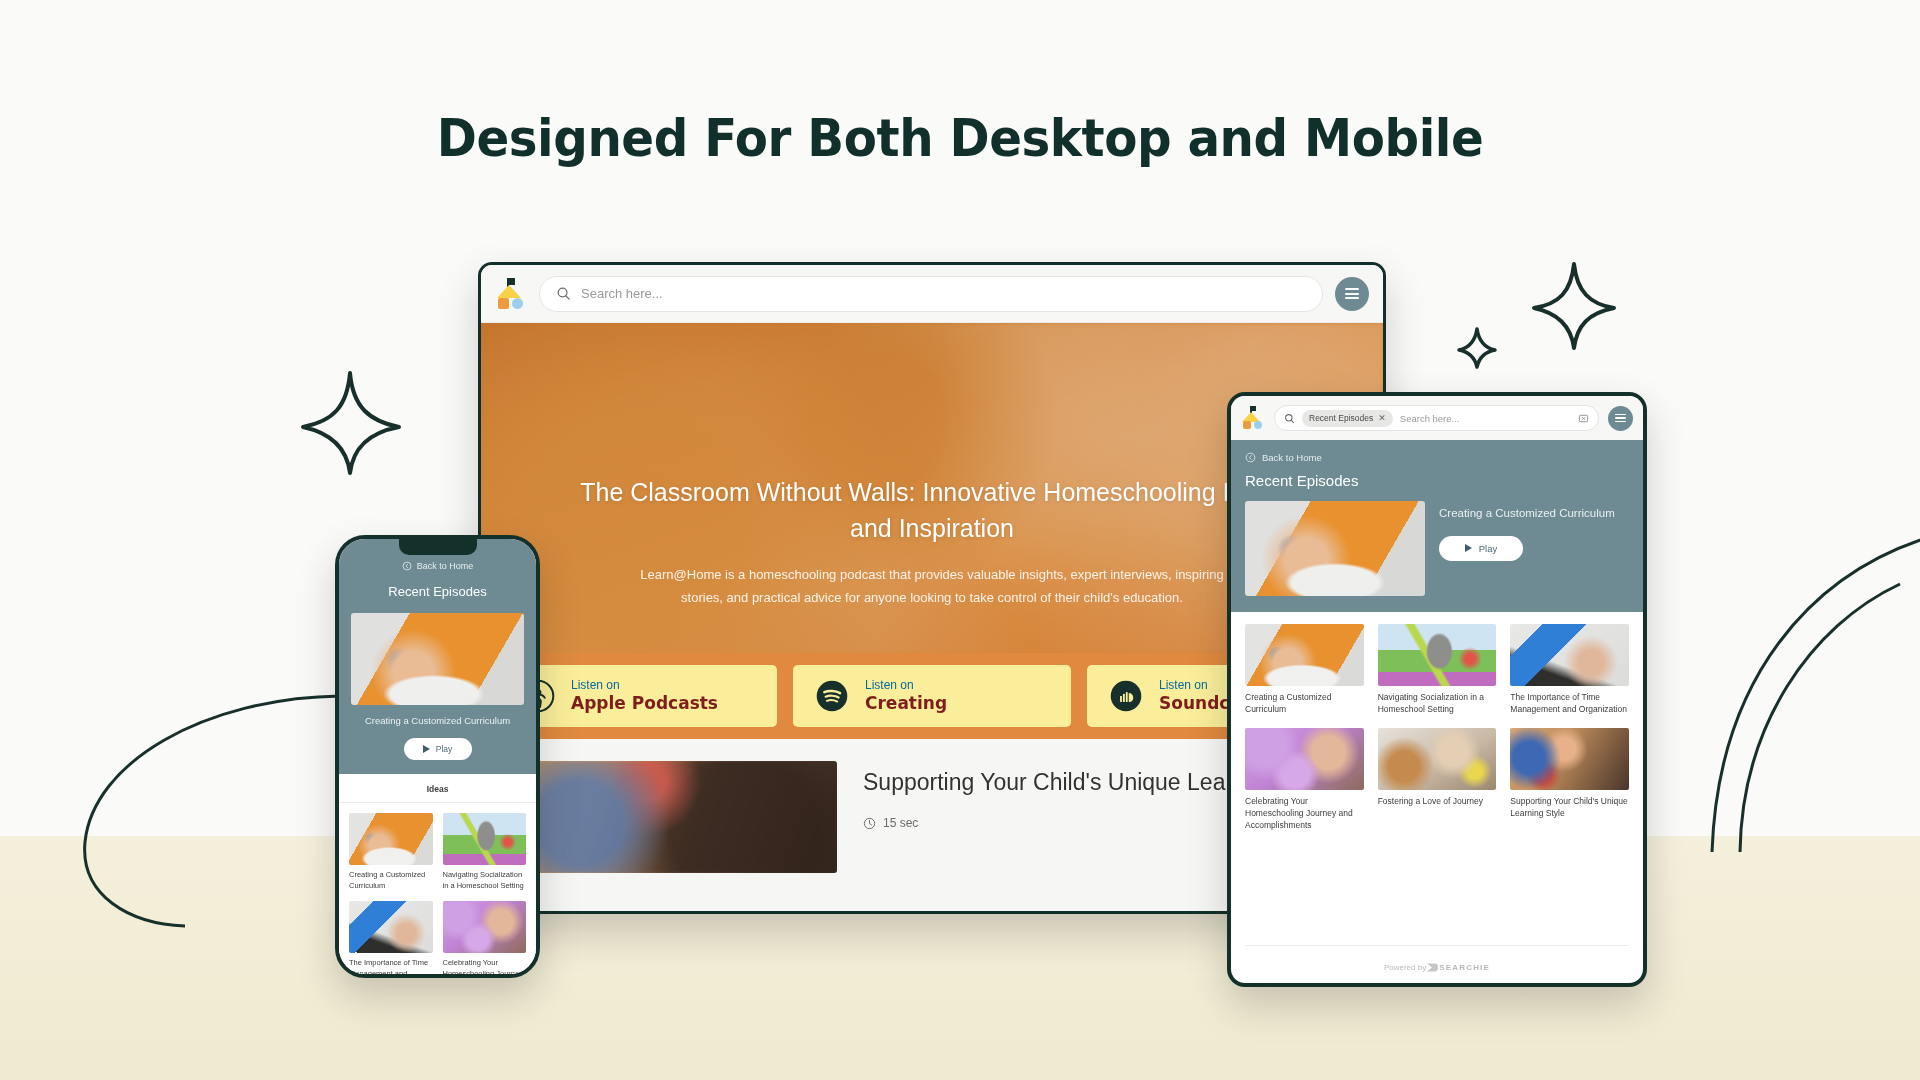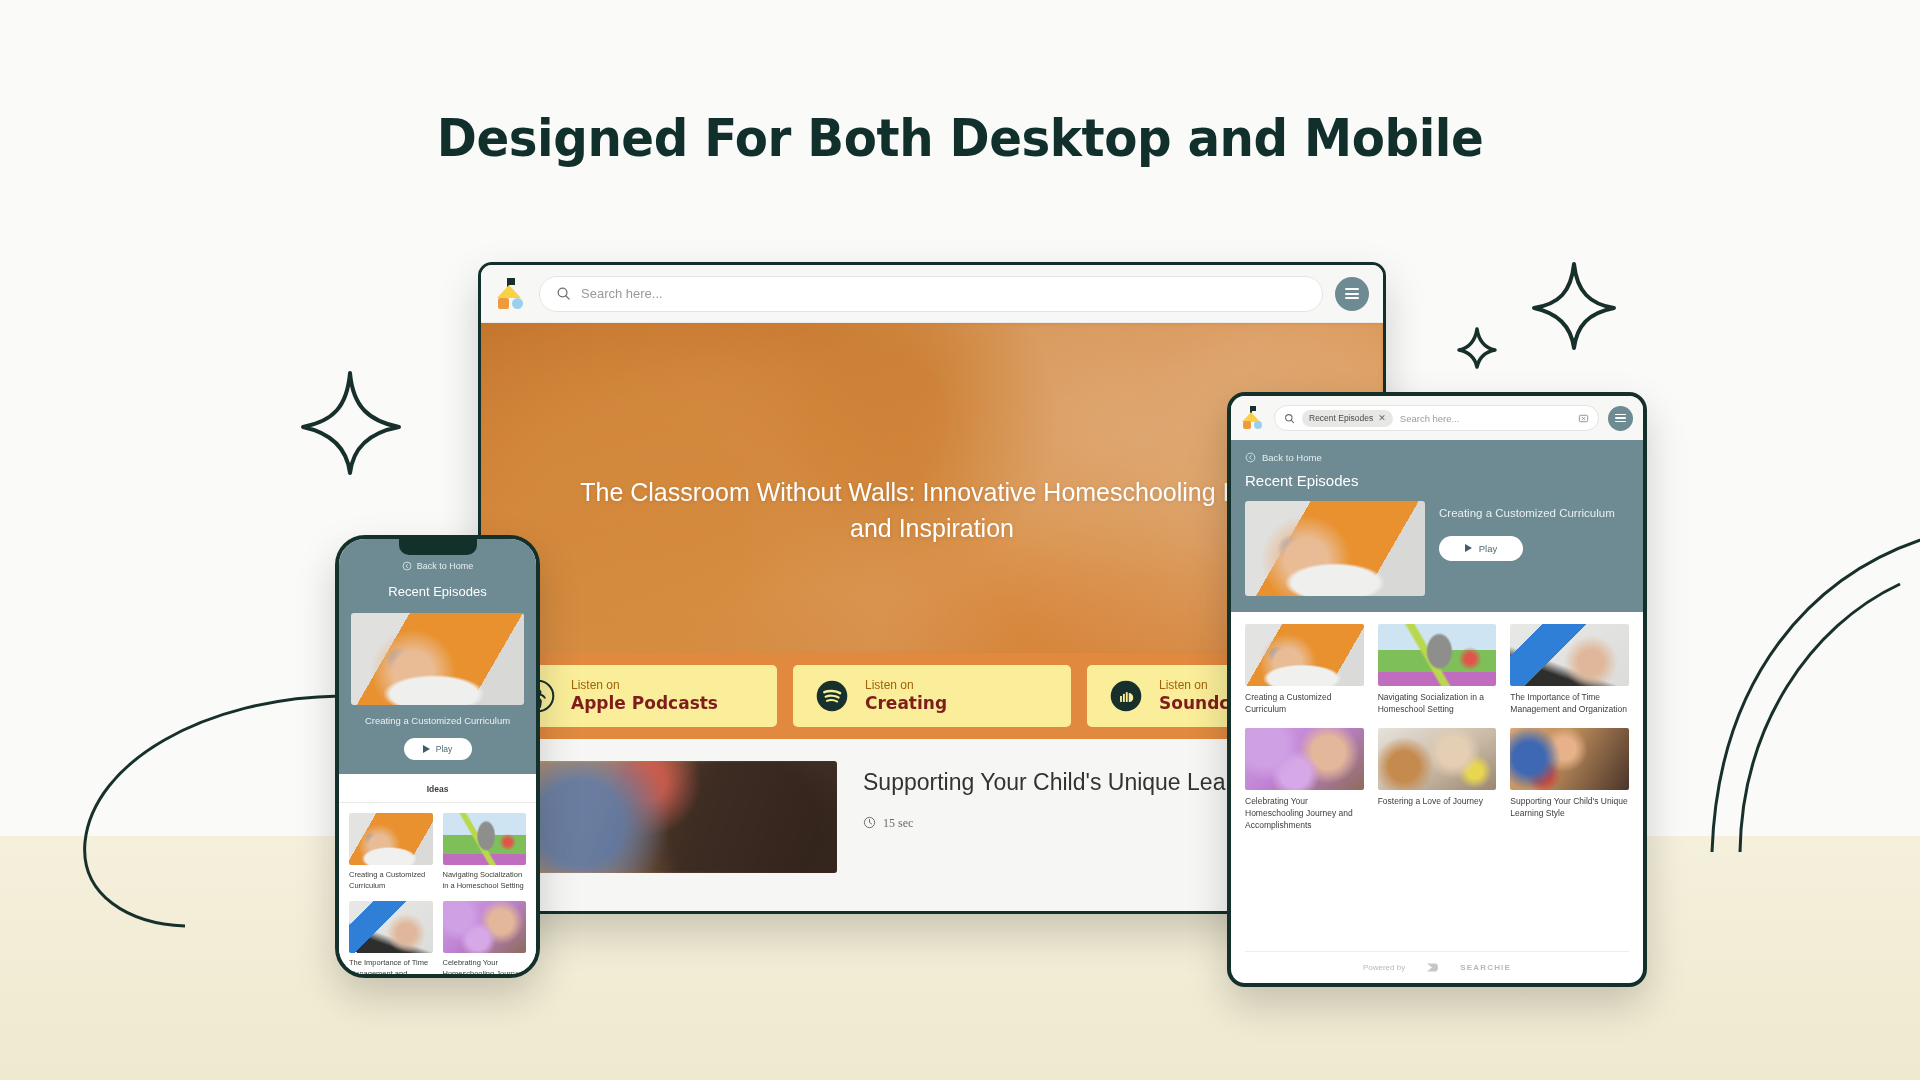--- a/index.html
+++ b/index.html
@@ -107,35 +107,35 @@
     color:#FCF3E9; font-size:13px; line-height:1.78;
   }
 
   
   .d-podrow { height:86px; background:#E0893F; display:flex; align-items:center; gap:16px; padding:0 18px; }
   .pod-btn {
     flex:1 1 0; height:62px; background:#FAEE9A; border-radius:5px;
     display:flex; align-items:center; gap:16px; padding:0 22px;
   }
   .pod-ico { width:34px; height:34px; flex:0 0 auto; color:#17302B; }
-  .pod-txt .l1 { font-size:12px; color:#a16207; line-height:1.2; }
+  .pod-txt .l1 { font-size:12px; color:#0369a1; line-height:1.2; }
   .pod-txt .l2 { font-size:17px; font-weight:bold; color:#7f1d1d; line-height:1.3; font-family:"DejaVu Sans",sans-serif; }
 
   
   .d-lower { background:#F6F6F4; height:178px; padding:22px 26px; display:flex; gap:26px; }
   .d-lower-thumb { width:330px; height:112px; border-radius:3px; overflow:hidden; flex:0 0 auto;
     background:linear-gradient(110deg,#D99F5C 0%,#C98E52 30%,#6E5140 58%,#3B2A22 100%); position:relative; }
   .d-lower-thumb::after { content:""; position:absolute; inset:0;
     background:radial-gradient(circle at 22% 55%, #4A76B8 0 16%, transparent 34%),
                radial-gradient(circle at 42% 18%, #D2554F 0 9%, transparent 26%),
                radial-gradient(circle at 72% 62%, #2E211A 0 30%, transparent 58%);
     opacity:.75; filter:blur(1px); }
   .d-lower-txt { padding-top:6px; }
   .d-lower-title { font-size:23px; color:#333; line-height:1.36; font-weight:400; }
-  .d-lower-meta { margin-top:18px; display:flex; gap:7px; font-size:12px; color:#6B6B6B;font-family:Liberation Serif, serif; }
+  .d-lower-meta { margin-top:18px; display:flex; align-items:center; gap:7px; font-size:12px; color:#6B6B6B; }
 
   
   .tablet {
     position:absolute; left:1227px; top:392px; width:420px; height:595px;
     background:#fff; border:4px solid #13302B; border-radius:18px;
     overflow:hidden; box-shadow:0 18px 40px rgba(0,0,0,.18);
   }
   .t-topbar { height:44px; background:#F7F7F5; display:flex; align-items:center; gap:9px; padding:0 10px; }
   .logo-mark.sm { width:24px; height:24px; }
   .logo-mark.sm .pole { left:9px; height:8px; width:1.6px; }
@@ -173,22 +173,22 @@
     margin-top:14px; width:84px; height:25px; background:#fff; border-radius:14px;
     display:flex; align-items:center; justify-content:center; gap:7px;
     font-size:9.5px; color:#4C6A72;
   }
   .tri { width:0; height:0; border-left:8px solid #3E5F68; border-top:5px solid transparent; border-bottom:5px solid transparent; }
   .tri.sm { border-left-width:7px; border-top-width:4.5px; border-bottom-width:4.5px; }
 
   .t-grid { background:#fff; padding:12px 14px 0; display:grid; grid-template-columns:repeat(3,1fr); gap:12px 14px; }
   .vcard-thumb { width:100%; height:62px; border-radius:2px; overflow:hidden; position:relative; }
   .vcard-title { margin-top:6px; font-size:8.5px; line-height:1.4; color:#3C3C3A; }
-  .t-footer { position:absolute; left:14px; right:14px; bottom:10px; border-top:1px solid #EDEDEB; padding-top:10px;
-    display:flex; align-items:center; justify-content:center; gap:21px; }
+  .t-footer { position:absolute; left:14px; right:14px; bottom:10px; border-top:1px solid #EDEDEB; padding-top:16px;
+    display:flex; align-items:center; justify-content:center; gap:0; }
   .t-footer .pb { font-size:8px; color:#B9B9B7; }
   .t-footer .sw { font-size:8px; font-weight:bold; letter-spacing:1.2px; color:#B9B9B7; }
 
   
   .phone {
     position:absolute; left:335px; top:535px; width:205px; height:443px;
     background:#fff; border:4px solid #13302B; border-radius:30px; overflow:hidden;
     box-shadow:0 18px 40px rgba(0,0,0,.18);
   }
   .notch { position:absolute; left:50%; transform:translateX(-50%); top:0; width:78px; height:16px;
@@ -308,20 +308,21 @@
           </span>
       </div>
     </div>
 
     <div class="d-hero">
       <div class="photo-hint"></div>
       <div class="veil"></div>
 
 
       <div class="hero-h1">The Classroom Without Walls: Innovative Homeschooling Ideas and Inspiration</div>
+      <div class="hero-p">Learn@Home is a homeschooling podcast that provides valuable insights, expert interviews, inspiring stories, and practical advice for anyone looking to take control of their child's education.</div>
     </div>
 
     <div class="d-podrow">
       <div class="pod-btn">
         <svg class="pod-ico" viewBox="0 0 40 40">
           <circle cx="20" cy="20" r="18" fill="none" stroke="#17302B" stroke-width="2.4"></circle>
           <circle cx="20" cy="16" r="4" fill="#17302B"></circle>
           <path d="M15.5 26.5 C15.5 23.6 17.5 22 20 22 C22.5 22 24.5 23.6 24.5 26.5 L23.6 32.5 C23.4 34 21.9 34.8 20 34.8 C18.1 34.8 16.6 34 16.4 32.5 Z" fill="#17302B"></path>
           <path d="M12 22 A10 10 0 0 1 28 22" fill="none" stroke="#17302B" stroke-width="2.2" stroke-linecap="round"></path>
         </svg>

